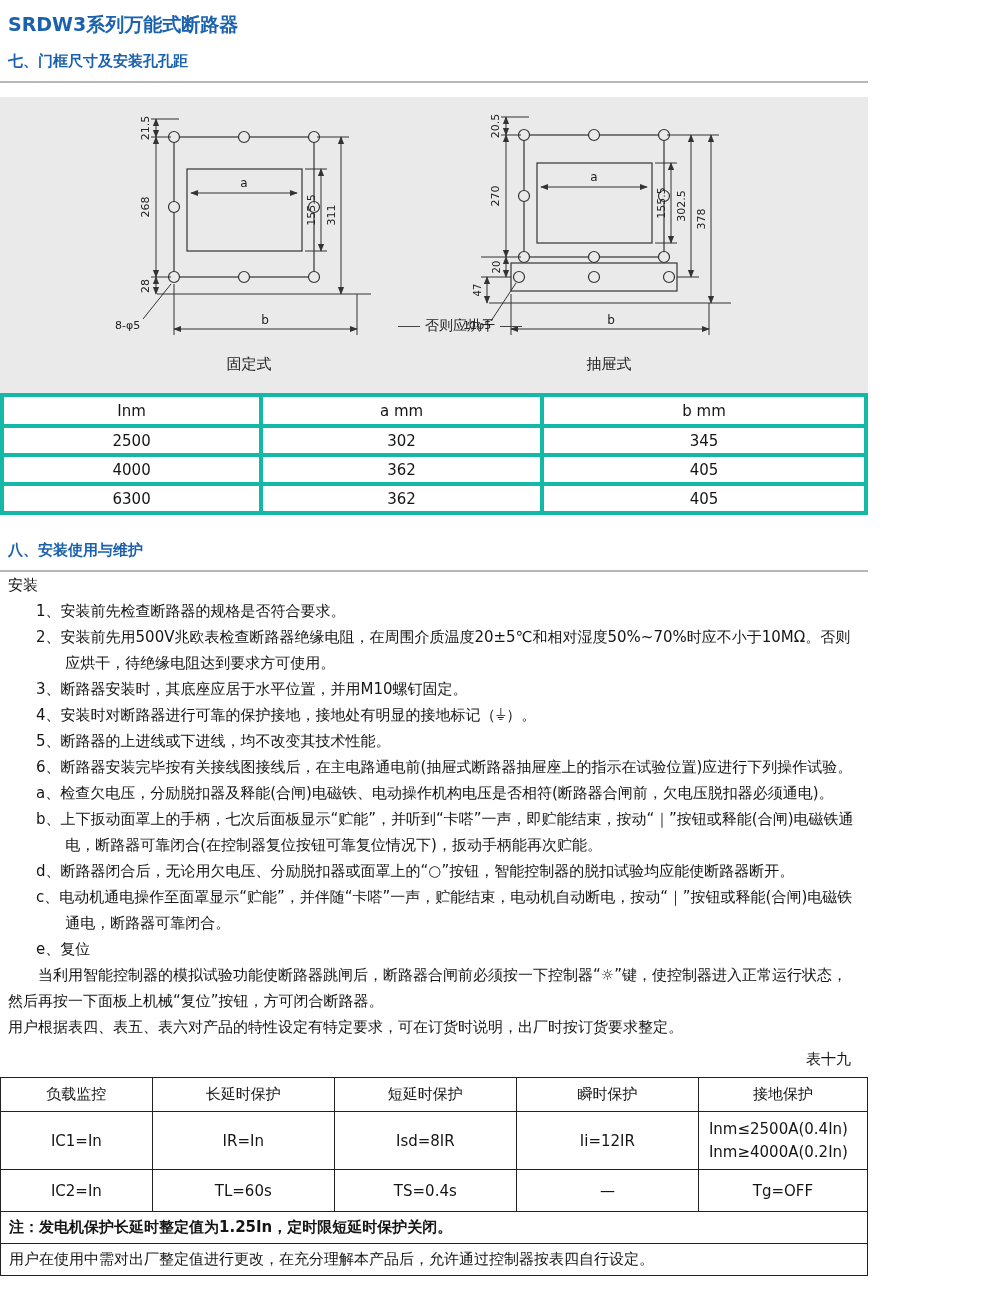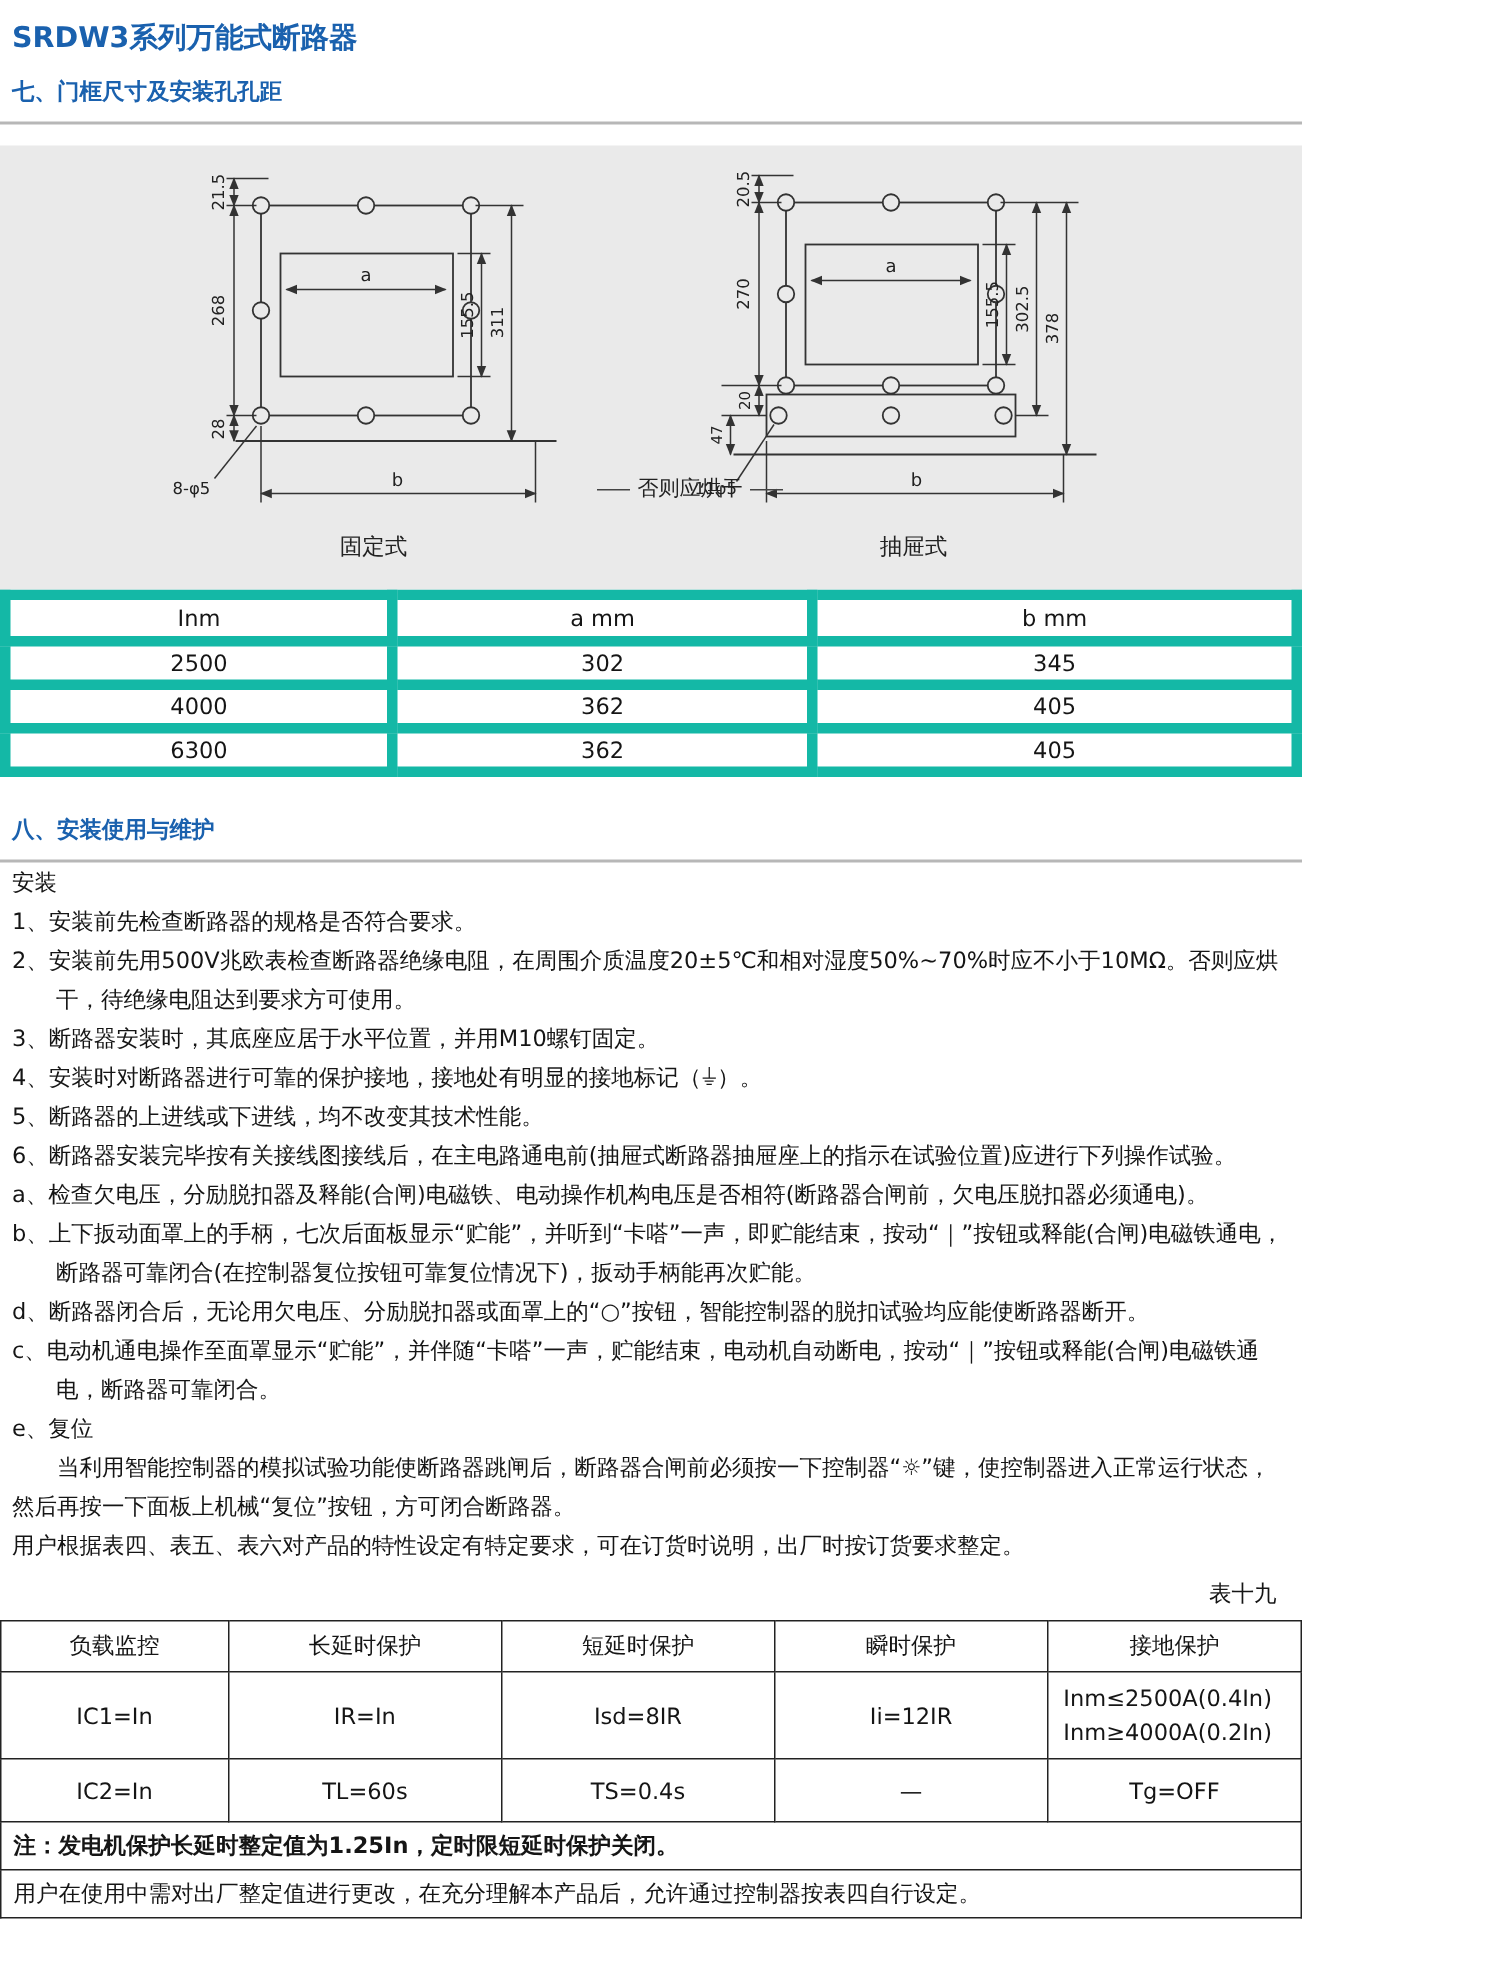--- a/index.html
+++ b/index.html
@@ -14,28 +14,28 @@
   .panel { margin-top:14px; background:#eaeaea; height:296px; position:relative;
            display:flex; justify-content:center; gap:70px; padding-top:10px; }
   .fig-caption { text-align:center; font-size:15px; color:#222; margin-top:-6px; }
   .bottom-face-label { position:absolute; left:398px; top:220px; font-size:14px; color:#222;
                        display:flex; align-items:center; gap:5px; white-space:nowrap; }
   .bottom-face-label::before, .bottom-face-label::after { content:""; width:22px; border-top:1px solid #444; }
 
   svg text { font-family:"DejaVu Sans",sans-serif; fill:#222; }
 
   table { border-collapse:collapse; width:100%; }
-  .dim-table th, .dim-table td { border:7px solid #14b8a6; text-align:center; font-weight:normal; font-size:15px; }
+  .dim-table th, .dim-table td { border:4px solid #14b8a6; text-align:center; font-weight:normal; font-size:15px; }
   .dim-table th { height:31px; }
   .dim-table td { height:29px;margin-top:44px; }
 
   .content { padding:0 8px; }
   .install-label { margin:12px 0 2px; font-size:15px; }
   .content p { margin:0; font-size:15px; line-height:26px; }
-  p.hang { padding-left:1.95em; text-indent:-1.95em; }
+  p.hang { padding-left:1.95em; text-indent:-1.95em;margin-left:28px; }
   p.indent { text-indent:2em; }
 
   .tbl-label { text-align:right; font-size:15px; padding:10px 17px 8px 0; }
 
   .t19 th, .t19 td { border:1px solid #222; text-align:center; font-weight:normal; font-size:15px; }
   .t19 th { height:34px; }
   .t19 .r1 td { height:58px; }
   .t19 .r2 td { height:42px; }
   .t19 td.ground { text-align:left; padding-left:10px; line-height:23px; }
 

